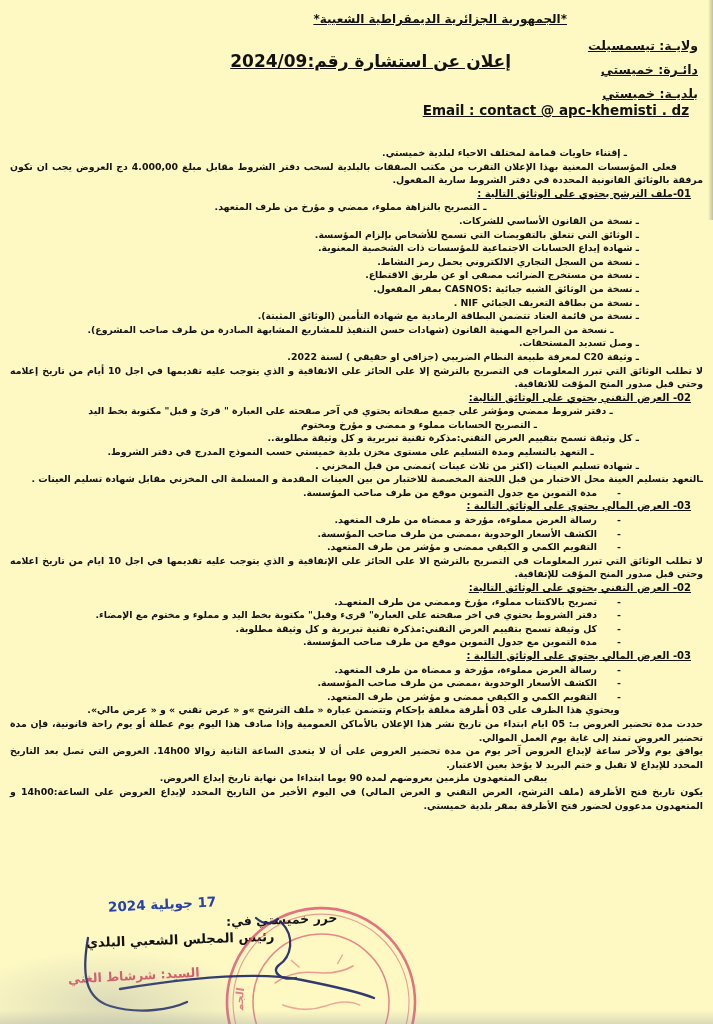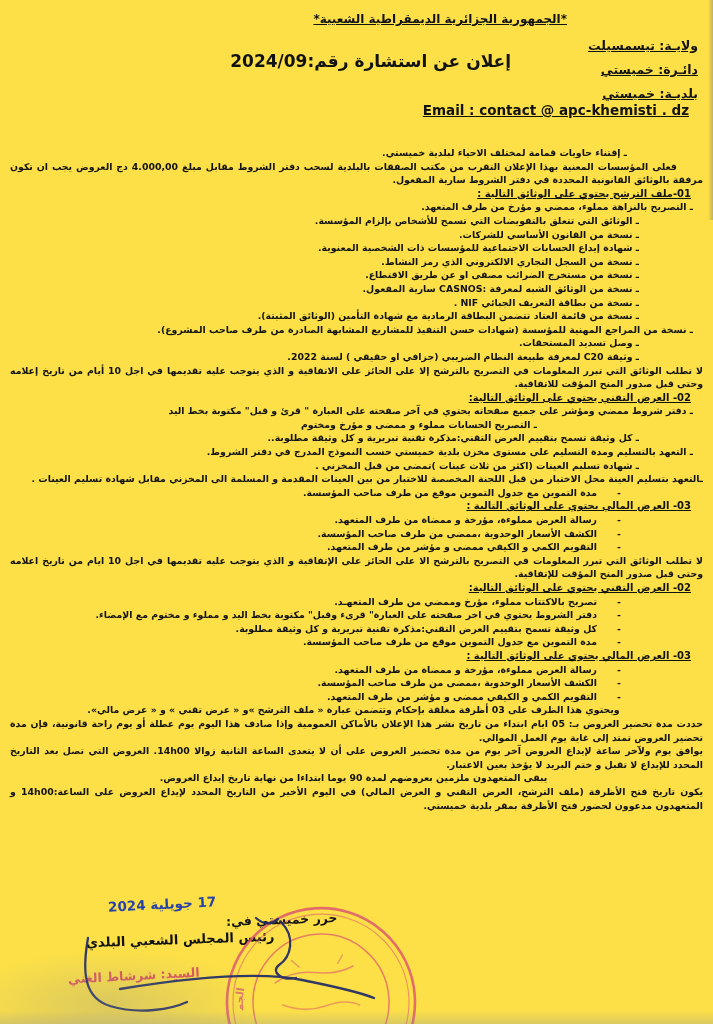--- a/index.html
+++ b/index.html
@@ -1,49 +1,49 @@
 <!DOCTYPE html>
 <html lang="ar" dir="rtl"><head>
 <meta charset="utf-8">
 <style>
   html,body{margin:0;padding:0;background:#e8e8e6;}
   .page{
     position:relative; width:713px; height:1024px; margin:0 auto;
-    background:#fde047; overflow:hidden;
+    background:#fef9c3; overflow:hidden;
     font-family:"DejaVu Sans", sans-serif;
     color:#121212; direction:rtl;
   }
   
   .edge-right{position:absolute; right:0; top:0; width:5px; height:220px;
     background:linear-gradient(to left, rgba(120,120,118,.45), rgba(120,120,118,0)); pointer-events:none;}
   .smudge-bl{position:absolute; left:-40px; bottom:-35px; width:300px; height:110px;
     background:radial-gradient(ellipse at center, rgba(130,140,152,.28), rgba(130,140,152,0) 70%); pointer-events:none;}
   .smudge-bottom{position:absolute; left:0; bottom:0; width:100%; height:14px;
     background:linear-gradient(to top, rgba(140,148,158,.30), rgba(140,148,158,0)); pointer-events:none;}
 
   
   .republic{position:absolute; top:12px; right:146px; font-size:12px; font-weight:bold;
     text-decoration:underline; white-space:nowrap;}
   .admin{position:absolute; top:34px; right:15px; text-align:right; font-weight:bold;
     font-size:12.5px; line-height:24px;}
   .admin div{text-decoration:underline; white-space:nowrap;}
   .title{position:absolute; top:51px; right:202px; font-size:17px; font-weight:bold;
-    white-space:nowrap; letter-spacing:.2px;}
+    text-decoration:underline; white-space:nowrap; letter-spacing:.2px;}
   .email{position:absolute; top:102px; right:24px; direction:ltr; font-size:13.5px;
     font-weight:bold; text-decoration:underline; white-space:nowrap;}
 
   
   .body{position:absolute; top:146px; right:8px; left:8px;
     font-size:9.4px; font-weight:bold; line-height:13.6px; text-align:right;}
   .bl{min-height:13.6px;}
   .l-center1{padding-right:126px;}
   .l-ind80{padding-right:78px;}
   .l-heading{text-decoration:underline; padding-right:14px; font-size:10px;}
   .l-item{padding-right:66px;}
-  .l-item2{padding-right:12px;}
+  .l-item2{padding-right:12px;text-align:center;}
   .l-itemc{padding-right:168px;}
   .l-bullet{padding-right:84px;}
   .l-bullet::before{content:"-"; display:inline-block; width:24px;}
   .l-para{text-align:justify; padding:0 2px;}
   .l-para-ind{text-align:justify; text-indent:26px; padding:0 2px;}
   .l-line{padding-right:6px;text-align:center;}
 
   
   .hand-date{position:absolute; left:108px; top:896px; color:#2742a8; font-size:13.5px;
     font-weight:bold; transform:rotate(-3deg); white-space:nowrap;}
@@ -76,37 +76,37 @@
 
 
       <div class="bl l-ind80">ـ إقتناء حاويات قمامة لمختلف الاحياء لبلدية خميستي.</div>
 
       <div class="bl l-para-ind">فعلى المؤسسات المعنية بهذا الإعلان التقرب من مكتب الصفقات بالبلدية لسحب دفتر الشروط مقابل مبلغ 4.000,00 دج العروض يجب ان تكون مرفقة بالوثائق القانونية المحددة في دفتر الشروط سارية المفعول.</div>
 
       <div class="bl l-heading">01-ملف الترشح يحتوي على الوثائق التالية :</div>
 
       <div class="bl l-item2">ـ التصريح بالنزاهة مملوء، ممضي و مؤرخ من طرف المتعهد.</div>
 
+      <div class="bl l-item">ـ نسخة من القانون الأساسي للشركات.</div>
+
       <div class="bl l-item">ـ الوثائق التي تتعلق بالتفويضات التي تسمح للأشخاص بإلزام المؤسسة.</div>
-
-      <div class="bl l-item">ـ نسخة من القانون الأساسي للشركات.</div>
 
       <div class="bl l-item">ـ شهادة إيداع الحسابات الاجتماعية للمؤسسات ذات الشخصية المعنوية.</div>
 
-      <div class="bl l-item">ـ نسخة من السجل التجاري الالكتروني الذي رمز النشاط.</div>
+      <div class="bl l-item">ـ نسخة من السجل التجاري الالكتروني يحمل رمز النشاط.</div>
 
       <div class="bl l-item">ـ نسخة من مستخرج الضرائب مصفى او عن طريق الاقتطاع.</div>
 
-      <div class="bl l-item">ـ نسخة من الوثائق الشبه لمعرفة :CASNOS سارية المفعول.</div>
+      <div class="bl l-item">ـ نسخة من الوثائق الشبه جبائية :CASNOS بمقر المفعول.</div>
 
       <div class="bl l-item">ـ نسخة من بطاقة التعريف الجبائي NIF .</div>
 
       <div class="bl l-item">ـ نسخة من قائمة العتاد تتضمن البطاقة الرمادية مع شهادة التأمين (الوثائق المثبتة).</div>
 
-      <div class="bl l-item2">ـ نسخة من المراجع المهنية للمؤسسة (شهادات حسن التنفيذ للمشاريع المشابهة الصادرة من طرف صاحب المشروع).</div>
+      <div class="bl l-item2">ـ نسخة من المراجع المهنية القانون (شهادات حسن التنفيذ للمشاريع المشابهة الصادرة من طرف صاحب المشروع).</div>
 
       <div class="bl l-item">ـ وصل تسديد المستحقات.</div>
 
       <div class="bl l-item">ـ وثيقة C20 لمعرفة طبيعة النظام الضريبي (جزافي او حقيقي ) لسنة 2022.</div>
 
       <div class="bl l-para">لا تطلب الوثائق التي تبرر المعلومات في التصريح بالترشح إلا على الحائز على الاتفاقية و الذي يتوجب عليه تقديمها في اجل 10 أيام من تاريخ إعلامه وحتى قبل صدور المنح المؤقت للاتفاقية.</div>
 
       <div class="bl l-heading">02- العرض التقني يحتوي على الوثائق التالية:</div>
 
       <div class="bl l-item2">ـ دفتر شروط ممضي ومؤشر  على جميع صفحاته يحتوي في آخر صفحته  على العبارة " قرئ و قبل" مكتوبة بخط اليد</div>

